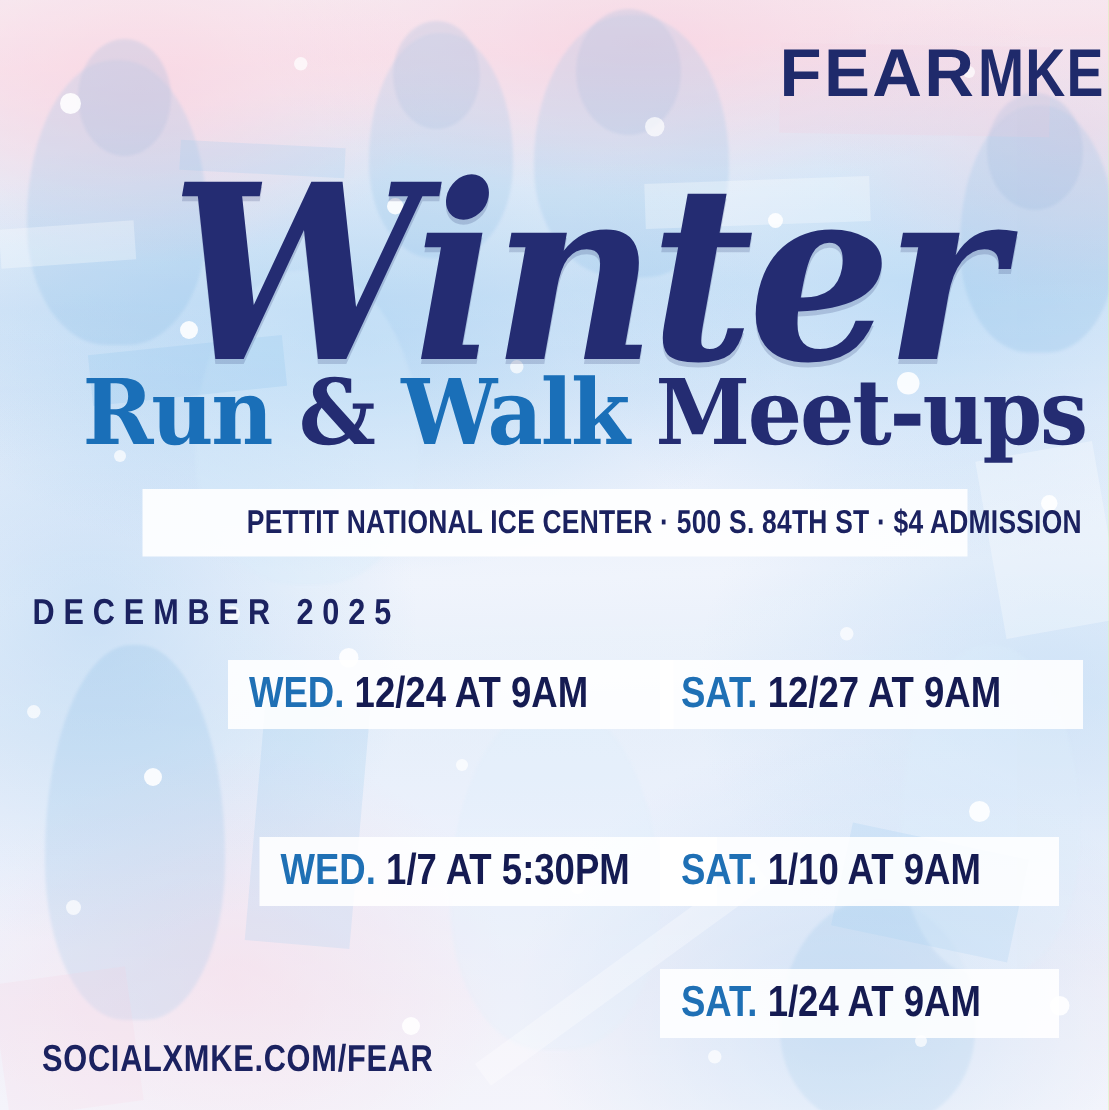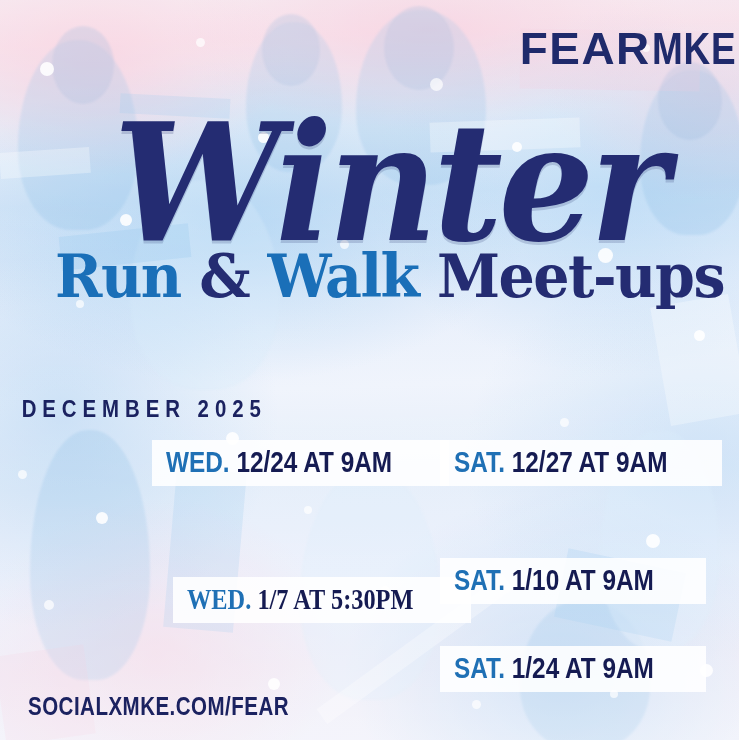--- a/index.html
+++ b/index.html
@@ -156,21 +156,21 @@
     line-height:1.08;
     color:#151b52;
     margin-left:40px;
   }
   .pill .inner{display:inline-block;transform:scaleX(.84);transform-origin:left center;}
   .pill .day{color:#1f70b5;}
   .pill .rest{color:#151b52;}
 
   .pill.d1{top:440px;left:112px;}
   .pill.d2{top:440px;left:400px;}
-  .pill.j1{top:577px;left:133px;font-family:Liberation Serif, serif;}
+  .pill.j1{top:558px;left:133px;}
   .pill.j2{top:558px;left:400px;text-align:right;}
   .pill.j3{top:614px;left:133px;}
   .pill.j4{top:646px;left:400px;}
 
   
   .footer-url{
     position:absolute;left:28px;top:692px;
     color:#1b2260;
     font-family:"Liberation Sans", sans-serif;
     font-weight:700;
@@ -255,20 +255,23 @@
 
     <div class="title">Winter</div>
 
     <div class="subtitle">
       <span class="lt">Run</span>
       <span class="dk">&amp;</span>
       <span class="lt">Walk</span>
       <span class="dk">Meet-ups</span>
     </div>
 
+    <div class="venue-bar">
+      <span class="venue-text">PETTIT NATIONAL ICE CENTER · 500 S. 84TH ST · $4 ADMISSION</span>
+    </div>
 
     <div class="month dec">
       <span>DECEMBER 2025</span>
     </div>
 
     <div class="pill d1">
       <span class="inner">
         <span class="day">WED.</span>
         <span class="rest">12/24 AT 9AM</span>
       </span>

